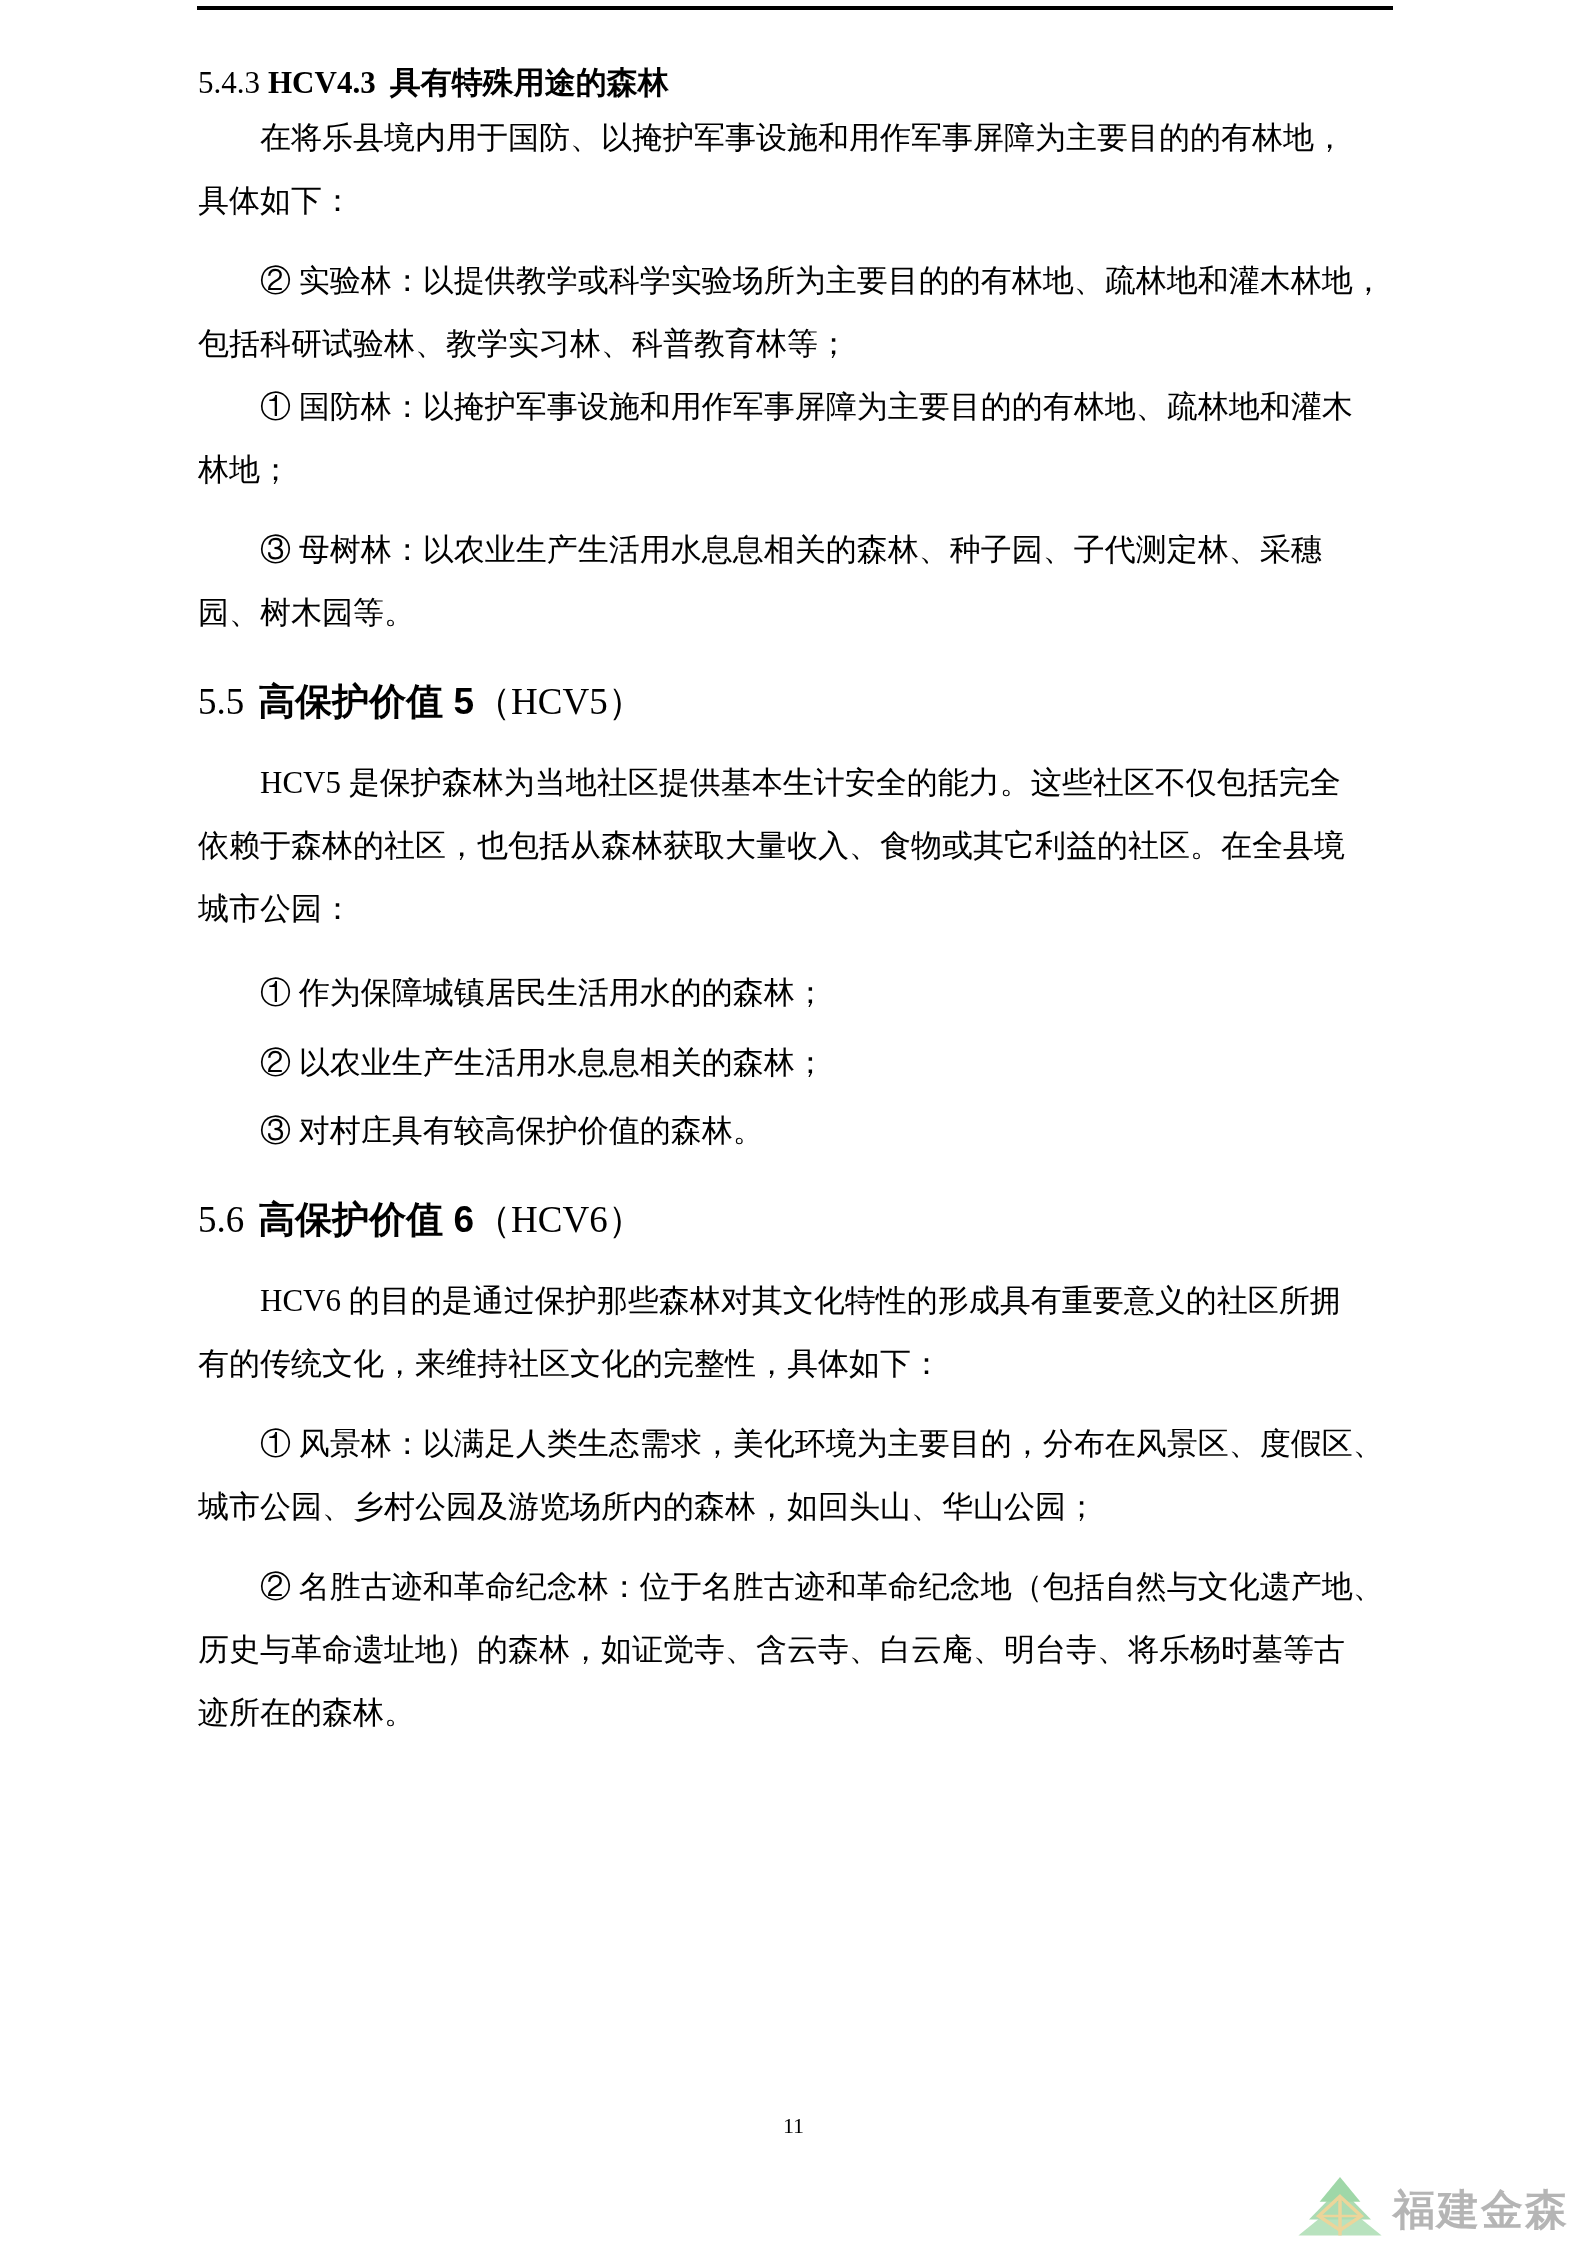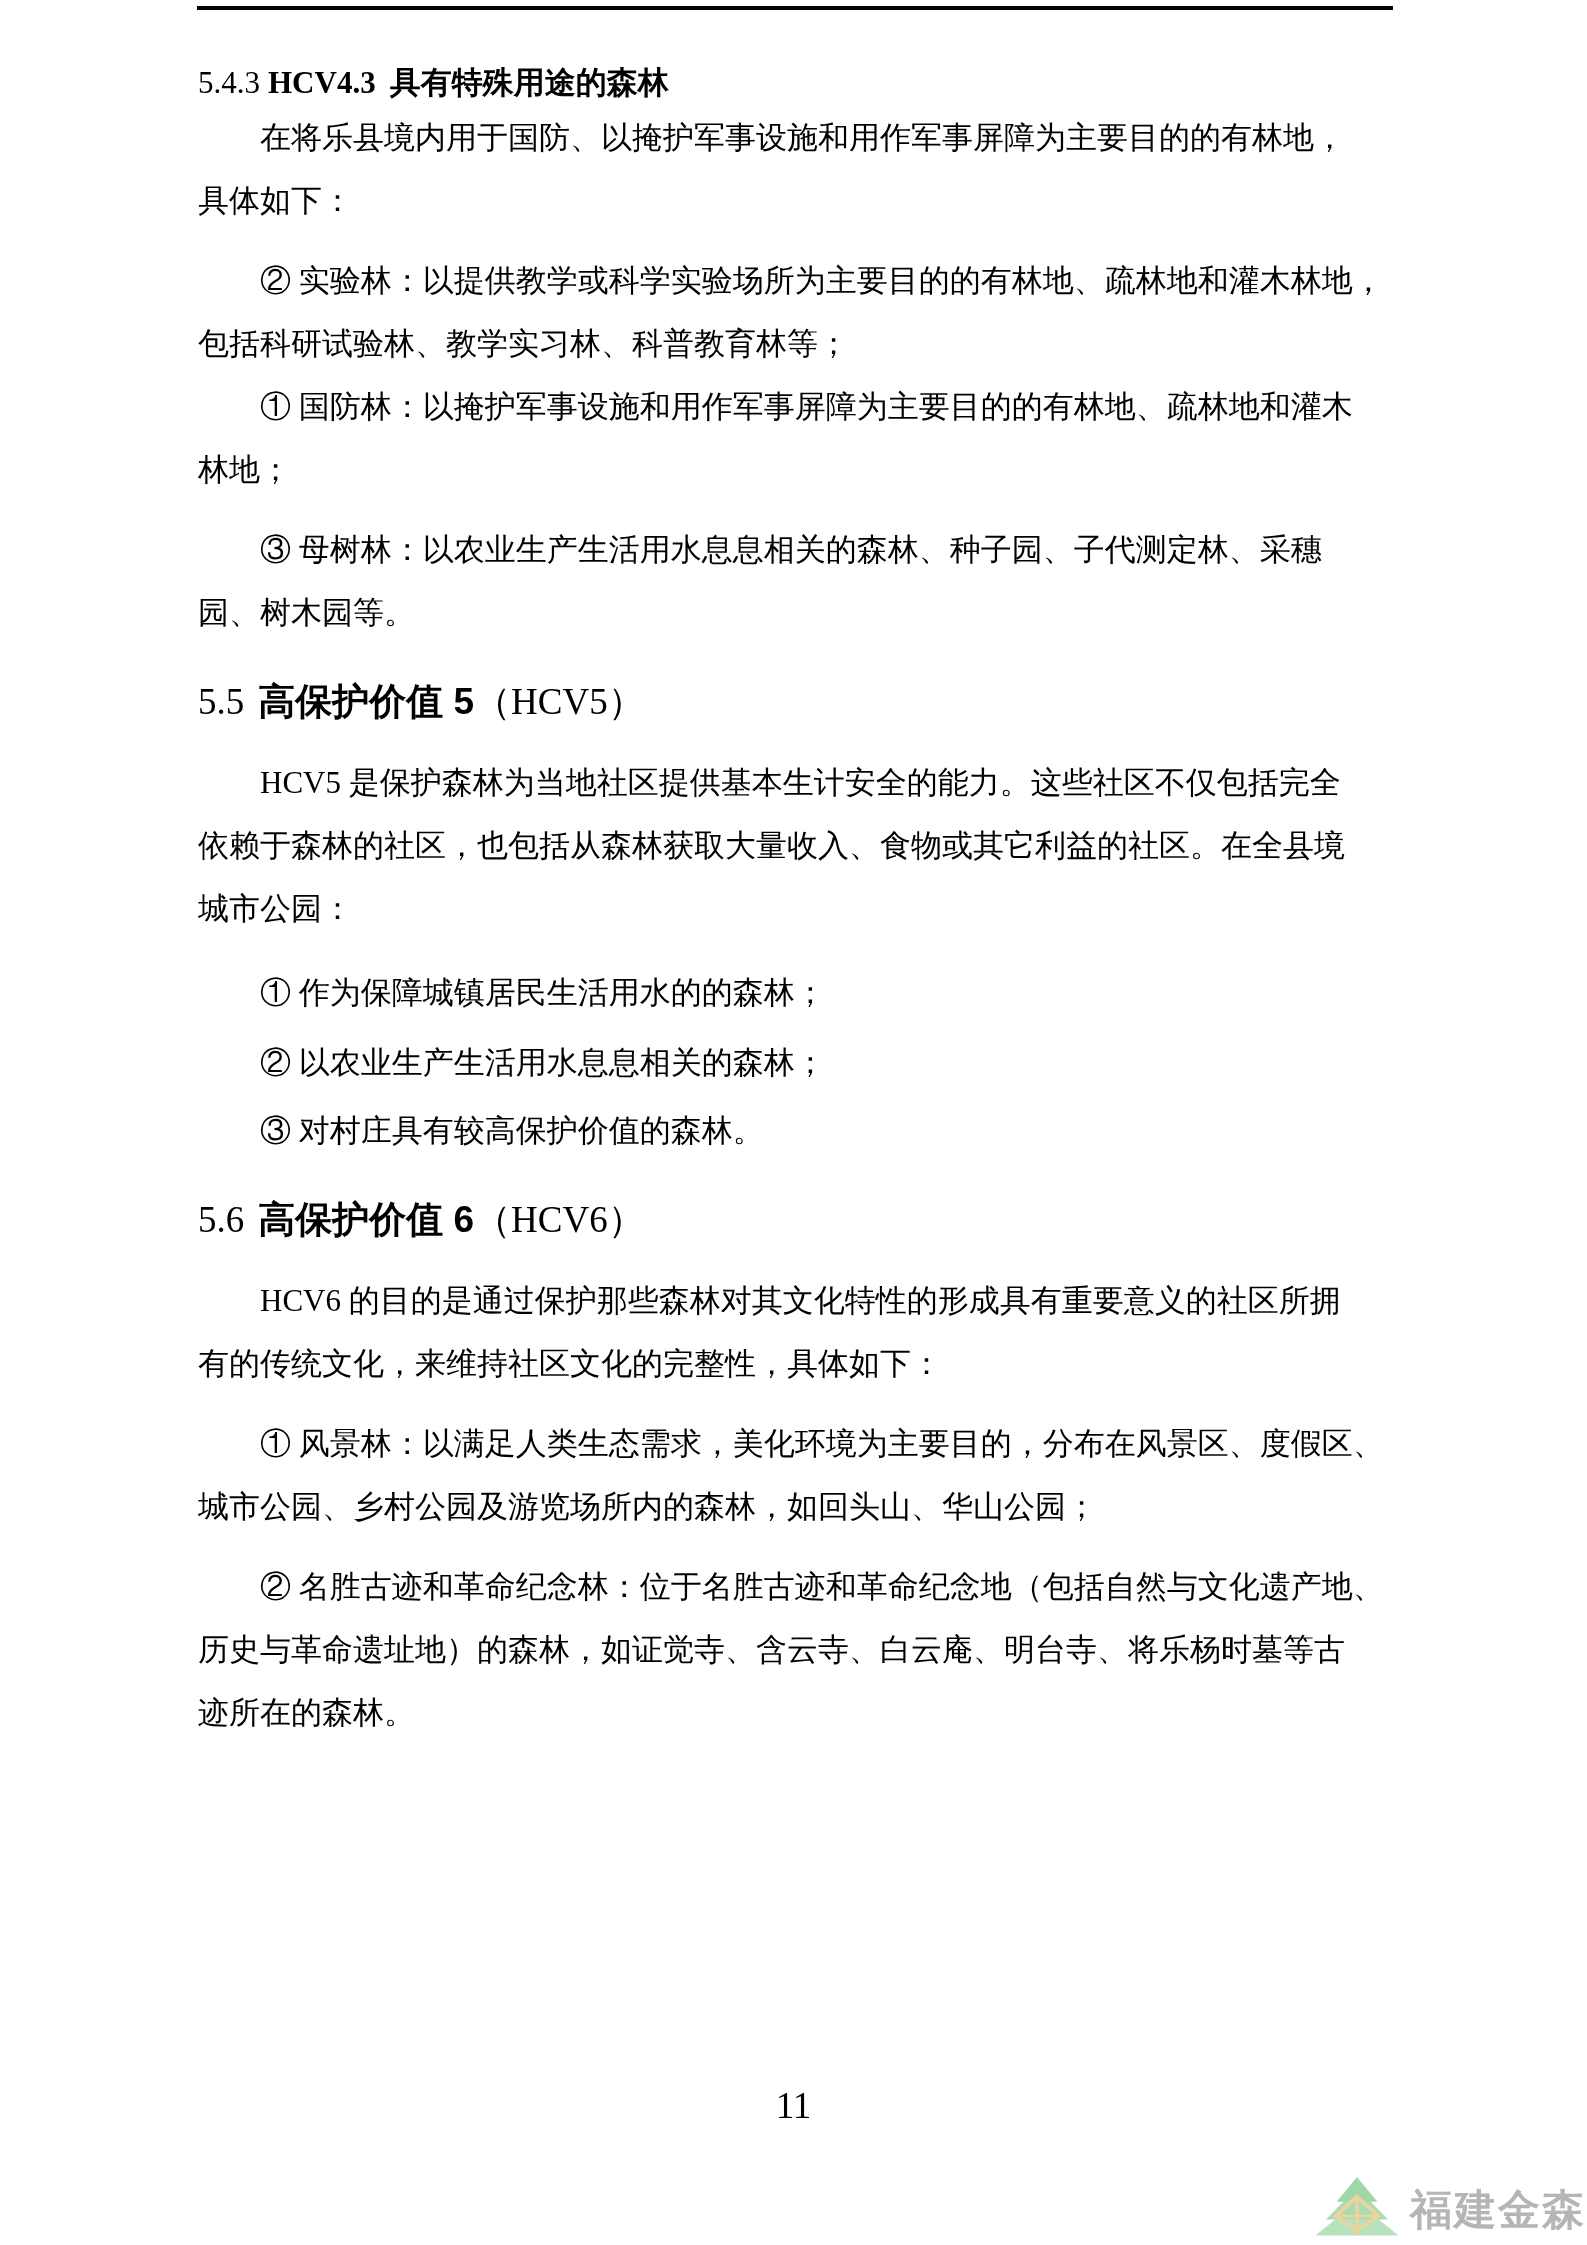--- a/index.html
+++ b/index.html
@@ -46,25 +46,25 @@
   h2.sec .num, h2.sec .paren { font-weight:normal; }
   h3.sub {
     margin:50px 0 0;
     font-size:31px; line-height:46px;
     font-weight:normal;
   }
   h3.sub .code { font-weight:bold; margin-left:8px;text-align:center; }
   h3.sub .cn { font-family:"Liberation Sans","DejaVu Sans",sans-serif; font-weight:bold; margin-left:14px; }
   
   .page-number {
-    position:absolute; left:0; right:0; bottom:118px;
-    text-align:center; font-size:37px;
+    position:absolute; left:0; right:0; bottom:106px;
+    text-align:center; font-size:22px;
   }
   .logo {
-    position:absolute; right:1px; bottom:6px;
+    position:absolute; right:18px; bottom:6px;
     display:flex; align-items:flex-end;
     opacity:.82;
   }
   .logo svg { display:block; margin-right:8px; }
   .logo-text {
     font-family:"Liberation Sans","DejaVu Sans",sans-serif;
     font-weight:bold;
     font-size:42px; line-height:58px;
     letter-spacing:2px;
     color:#a6a6a6;

